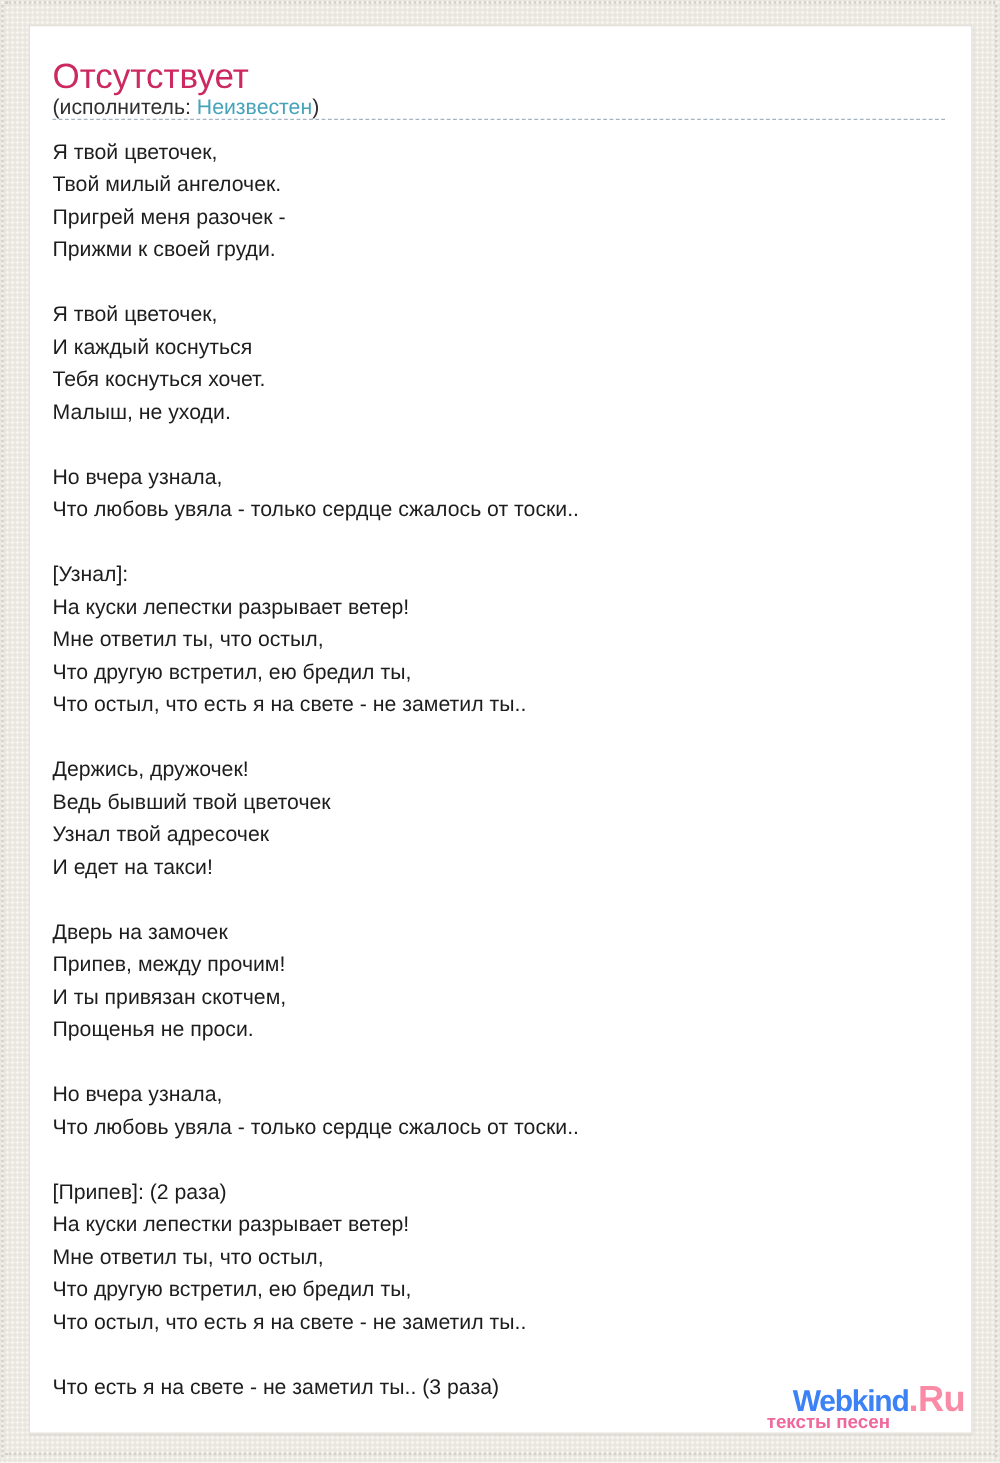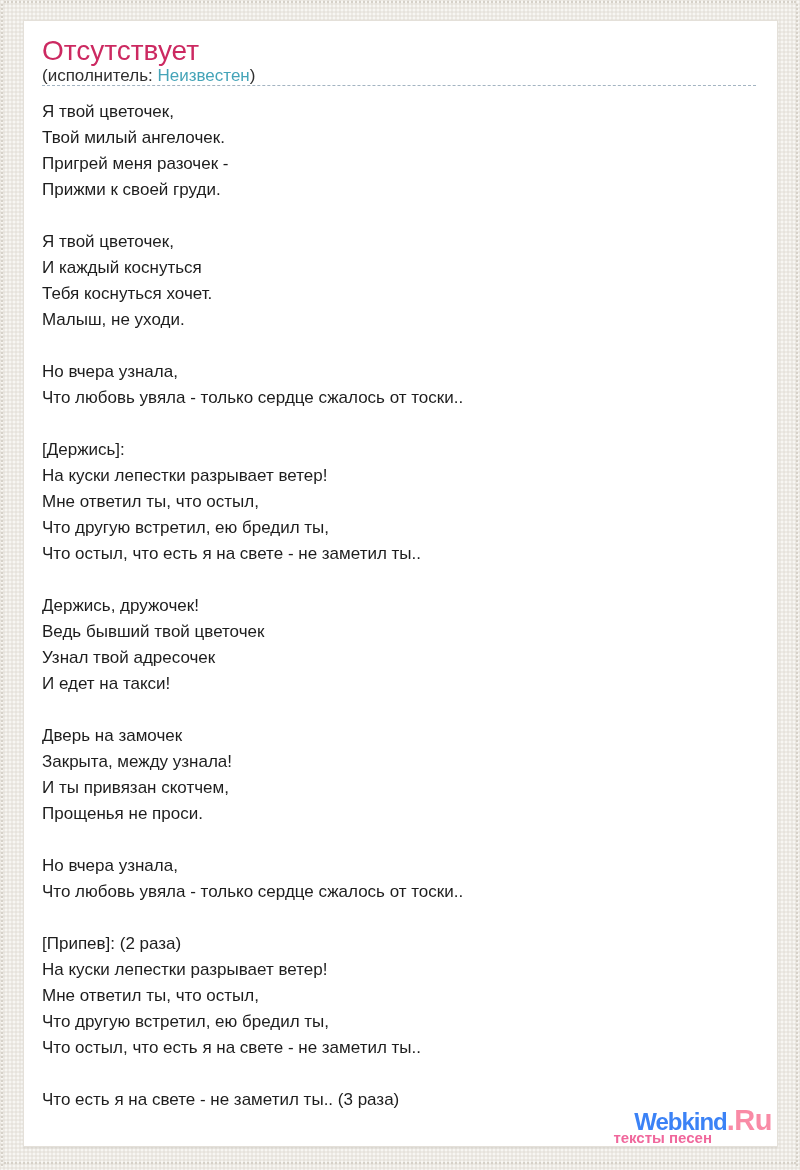--- a/index.html
+++ b/index.html
@@ -20,21 +20,21 @@
   .stitch-top{top:1px;}
   .stitch-bottom{bottom:6px;}
   .stitch-left{left:1px;}
   .stitch-right{right:2px;}
 
   .card{
     position:absolute;left:23px;top:20px;width:755px;height:1127px;
     background:#ffffff;border:1px solid #e4e0d9;box-sizing:border-box;
     box-shadow:0 1px 2px rgba(0,0,0,.08);
   }
-  .header{padding:14px 21px 0 18px;}
+  .header{padding:24px 21px 0 18px;}
   .song-title{
     margin:0;font-size:28px;line-height:32px;font-weight:400;
     color:#cc2961;letter-spacing:0;
   }
   .artist-line{
     font-size:17px;line-height:18px;color:#2f2f2f;margin-top:0;
   }
   .artist-link{color:#45a4b8;text-decoration:none;cursor:pointer;}
   .separator{
     margin:0 21px 0 18px;height:0;border-bottom:1px dashed #a3b4c2;
@@ -89,35 +89,35 @@
       <p class="lyric-line">Я твой цветочек,</p>
       <p class="lyric-line">И каждый коснуться</p>
       <p class="lyric-line">Тебя коснуться хочет.</p>
       <p class="lyric-line">Малыш, не уходи.</p>
     </div>
     <div class="stanza">
       <p class="lyric-line">Но вчера узнала,</p>
       <p class="lyric-line">Что любовь увяла - только сердце сжалось от тоски..</p>
     </div>
     <div class="stanza">
-      <p class="lyric-line">[Держись]:</p>
+      <p class="lyric-line">[Узнал]:</p>
       <p class="lyric-line">На куски лепестки разрывает ветер!</p>
       <p class="lyric-line">Мне ответил ты, что остыл,</p>
       <p class="lyric-line">Что другую встретил, ею бредил ты,</p>
       <p class="lyric-line">Что остыл, что есть я на свете - не заметил ты..</p>
     </div>
     <div class="stanza">
       <p class="lyric-line">Держись, дружочек!</p>
       <p class="lyric-line">Ведь бывший твой цветочек</p>
       <p class="lyric-line">Узнал твой адресочек</p>
       <p class="lyric-line">И едет на такси!</p>
     </div>
     <div class="stanza">
       <p class="lyric-line">Дверь на замочек</p>
-      <p class="lyric-line">Закрыта, между узнала!</p>
+      <p class="lyric-line">Припев, между прочим!</p>
       <p class="lyric-line">И ты привязан скотчем,</p>
       <p class="lyric-line">Прощенья не проси.</p>
     </div>
     <div class="stanza">
       <p class="lyric-line">Но вчера узнала,</p>
       <p class="lyric-line">Что любовь увяла - только сердце сжалось от тоски..</p>
     </div>
     <div class="stanza">
       <p class="lyric-line">[Припев]: (2 раза)</p>
       <p class="lyric-line">На куски лепестки разрывает ветер!</p>

